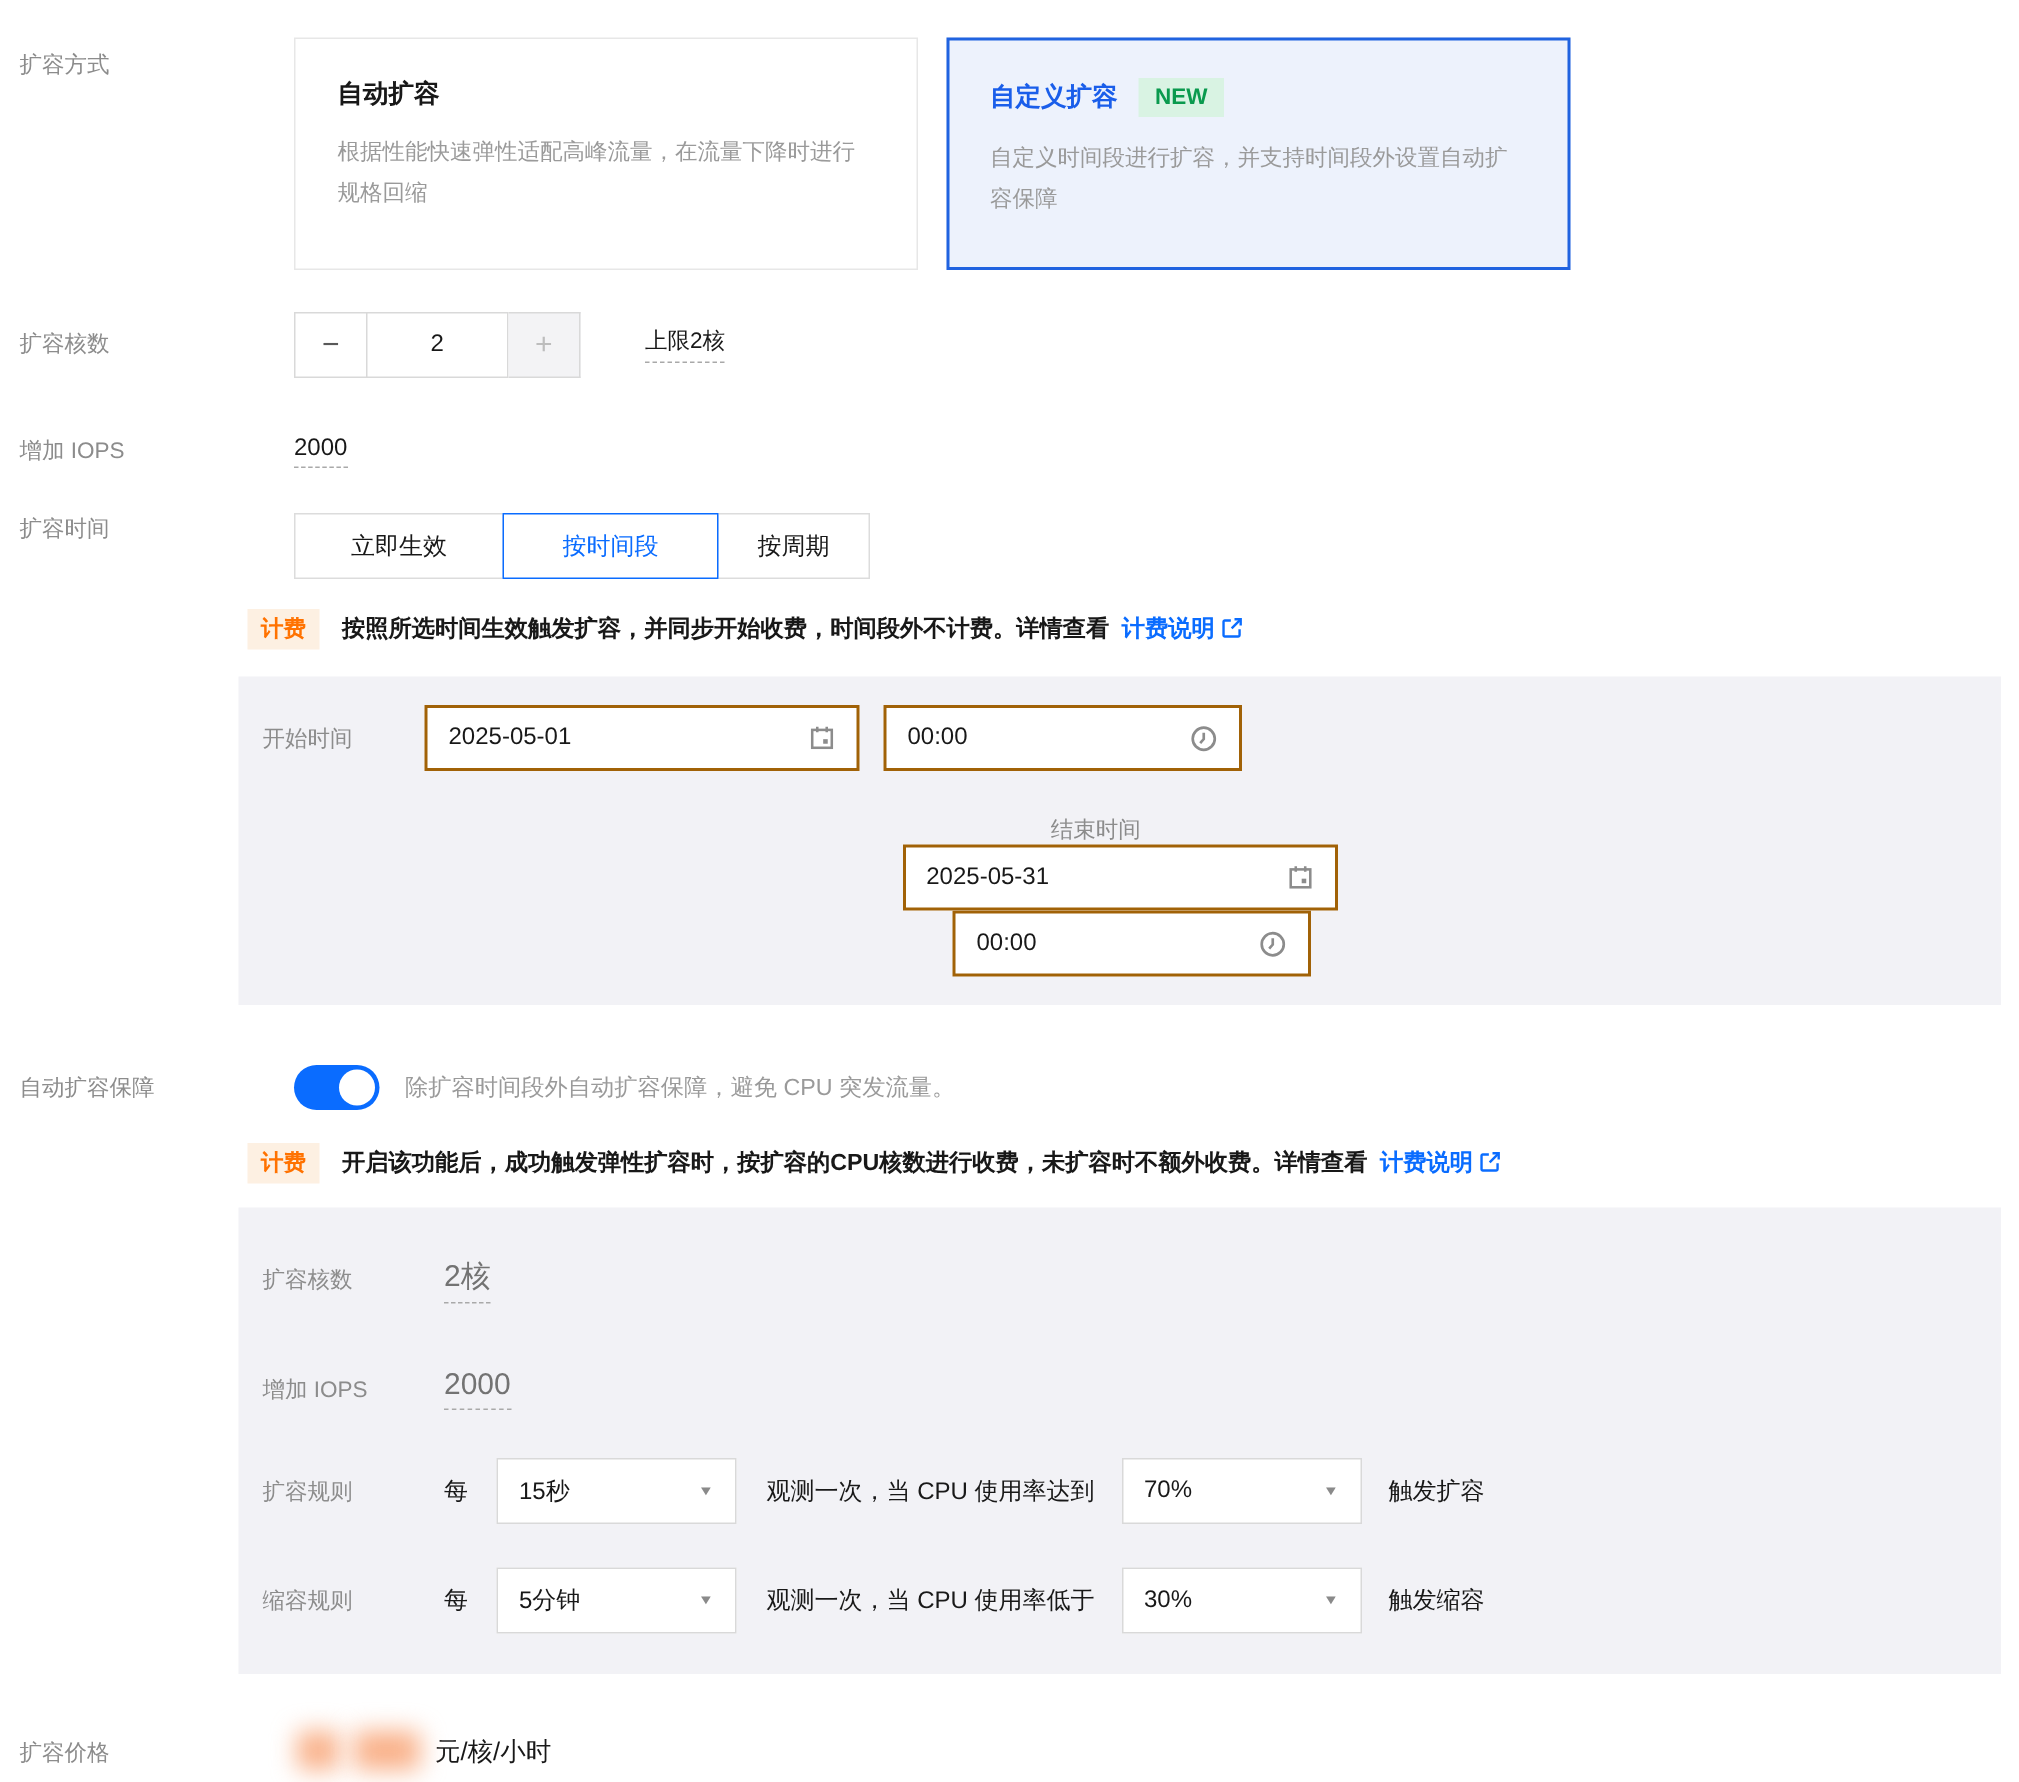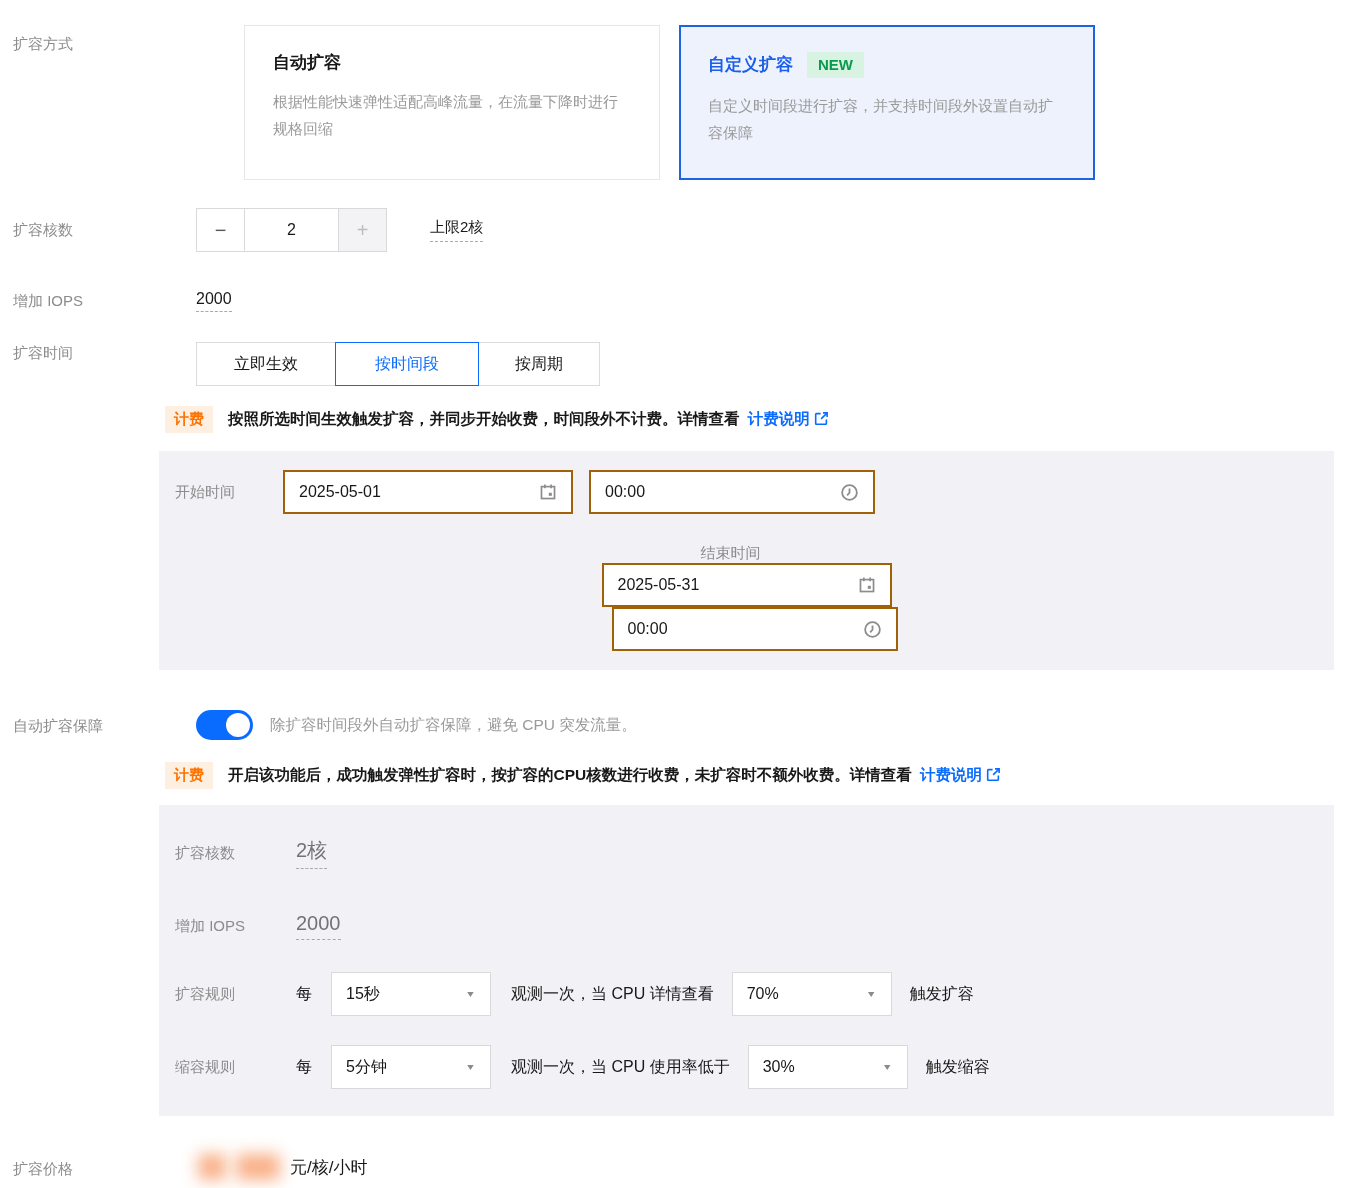--- a/index.html
+++ b/index.html
@@ -9,21 +9,21 @@
     font-family:"Liberation Sans","DejaVu Sans",sans-serif;
     font-size:15px; color:#181818;
   }
   .page { width:1346px; padding-left:13px; position:relative; }
 
   .form-row { display:flex; align-items:flex-start; }
   .row-label { width:146px; flex:none; color:#8c8c8c; font-size:15px; line-height:22px; }
   .row-content { flex:1; min-width:0;margin-left:37px; }
 
   
-  .row-method { margin-top:25px;gap:48px; }
+  .row-method { margin-top:25px; }
   .row-method .row-label { padding-top:8px; }
   .cards { display:flex; gap:19px; }
   .card { width:416px; min-height:155px; border:1px solid #e7e7e7; background:#fff; padding:26px 28px; cursor:pointer; }
   .card.selected { border:2px solid #2063e0; background:#edf2fc; padding:25px 27px; }
   .card-title-row { display:flex; align-items:center; margin-bottom:14px; }
   .card-title { font-size:17px; font-weight:bold; color:#181818; line-height:22px; }
   .card.selected .card-title { color:#1a5eea; }
   .new-badge { margin-left:14px; background:#d9f3e3; color:#0a9a4e; font-weight:bold; font-size:15px; padding:4px 11px; line-height:18px; }
   .card-desc { color:#9a9a9a; font-size:15px; line-height:27px; }
 
@@ -41,40 +41,40 @@
 
   
   .row-iops { margin-top:38px; }
   .iops-value { font-size:16px; color:#181818; }
 
   
   .row-time { margin-top:30px; }
   .tabs { display:flex; }
   .tab { height:44px; border:1px solid #dcdcdc; background:#fff; color:#181818; font-size:16px; font-family:inherit; cursor:pointer; margin-left:-1px; position:relative; }
   .tab:first-child { margin-left:0; }
-  .tab-0 { width:140px; } .tab-1 { width:144px; } .tab-2 { width:122px; }
+  .tab-0 { width:140px; } .tab-1 { width:144px; } .tab-2 { width:102px; }
   .tab.active { border:1px solid #0a6cff; color:#0a6cff; z-index:2; }
 
   
   .billing-line { display:flex; align-items:center; margin:20px 0 0 152px; gap:15px;font-weight:bold; }
   .billing-line2 { margin:22px 0 0 152px; }
   .billing-badge { background:#fdf0e2; color:#ff7200; font-size:15px; padding:4px 9px; flex:none; }
   .billing-text { font-size:15.5px; color:#181818; }
   .billing-link { color:#0a6cff; text-decoration:none; margin-left:4px; }
   .ext-icon { margin-left:4px; vertical-align:-2px; }
 
   
   .panel { margin-left:146px; width:1175px; background:#f2f2f6; }
   .panel1 { margin-top:18px; padding:19px 0 19px 16px; }
   .panel-row { display:flex; align-items:center; }
   .panel-row + .panel-row { margin-top:30px;flex-direction:column; }
   .panel-label { width:108px; flex:none; color:#8c8c8c; font-size:15px; }
   .picker { height:44px; background:#fff; border:2px solid #a16207; display:flex; align-items:center; padding:0 14px; cursor:pointer; }
   .picker-date { width:290px; margin-right:16px; }
-  .picker-time { width:286px; }
+  .picker-time { width:239px; }
   .picker-value { flex:1; font-size:16px; color:#181818; }
 
   
   .row-guard { margin-top:40px; }
   .row-guard .row-label { padding-top:5px; }
   .guard-content { display:flex; align-items:center; }
   .toggle { width:57px; height:30px; border-radius:15px; background:#0a6cff; position:relative; cursor:pointer; flex:none; }
   .toggle-knob { position:absolute; top:3px; right:3px; width:24px; height:24px; border-radius:50%; background:#fff; }
   .guard-desc { margin-left:17px; color:#9a9a9a; font-size:15.5px; }
 
@@ -246,21 +246,21 @@
       <span class="p2-value dashed">2000</span>
     </div>
 
     <div class="p2-row p2-gap2">
       <div class="p2-label">扩容规则</div>
       <span class="rule-text rule-prefix">每</span>
       <div class="select">
         <span class="select-value">15秒</span>
         <span class="chev">▼</span>
       </div>
-      <span class="rule-text rule-mid">观测一次，当 CPU 详情查看</span>
+      <span class="rule-text rule-mid">观测一次，当 CPU 使用率达到</span>
       <div class="select">
         <span class="select-value">70%</span>
         <span class="chev">▼</span>
       </div>
       <span class="rule-text rule-suffix">触发扩容</span>
     </div>
 
     <div class="p2-row p2-gap3">
       <div class="p2-label">缩容规则</div>
       <span class="rule-text rule-prefix">每</span>

